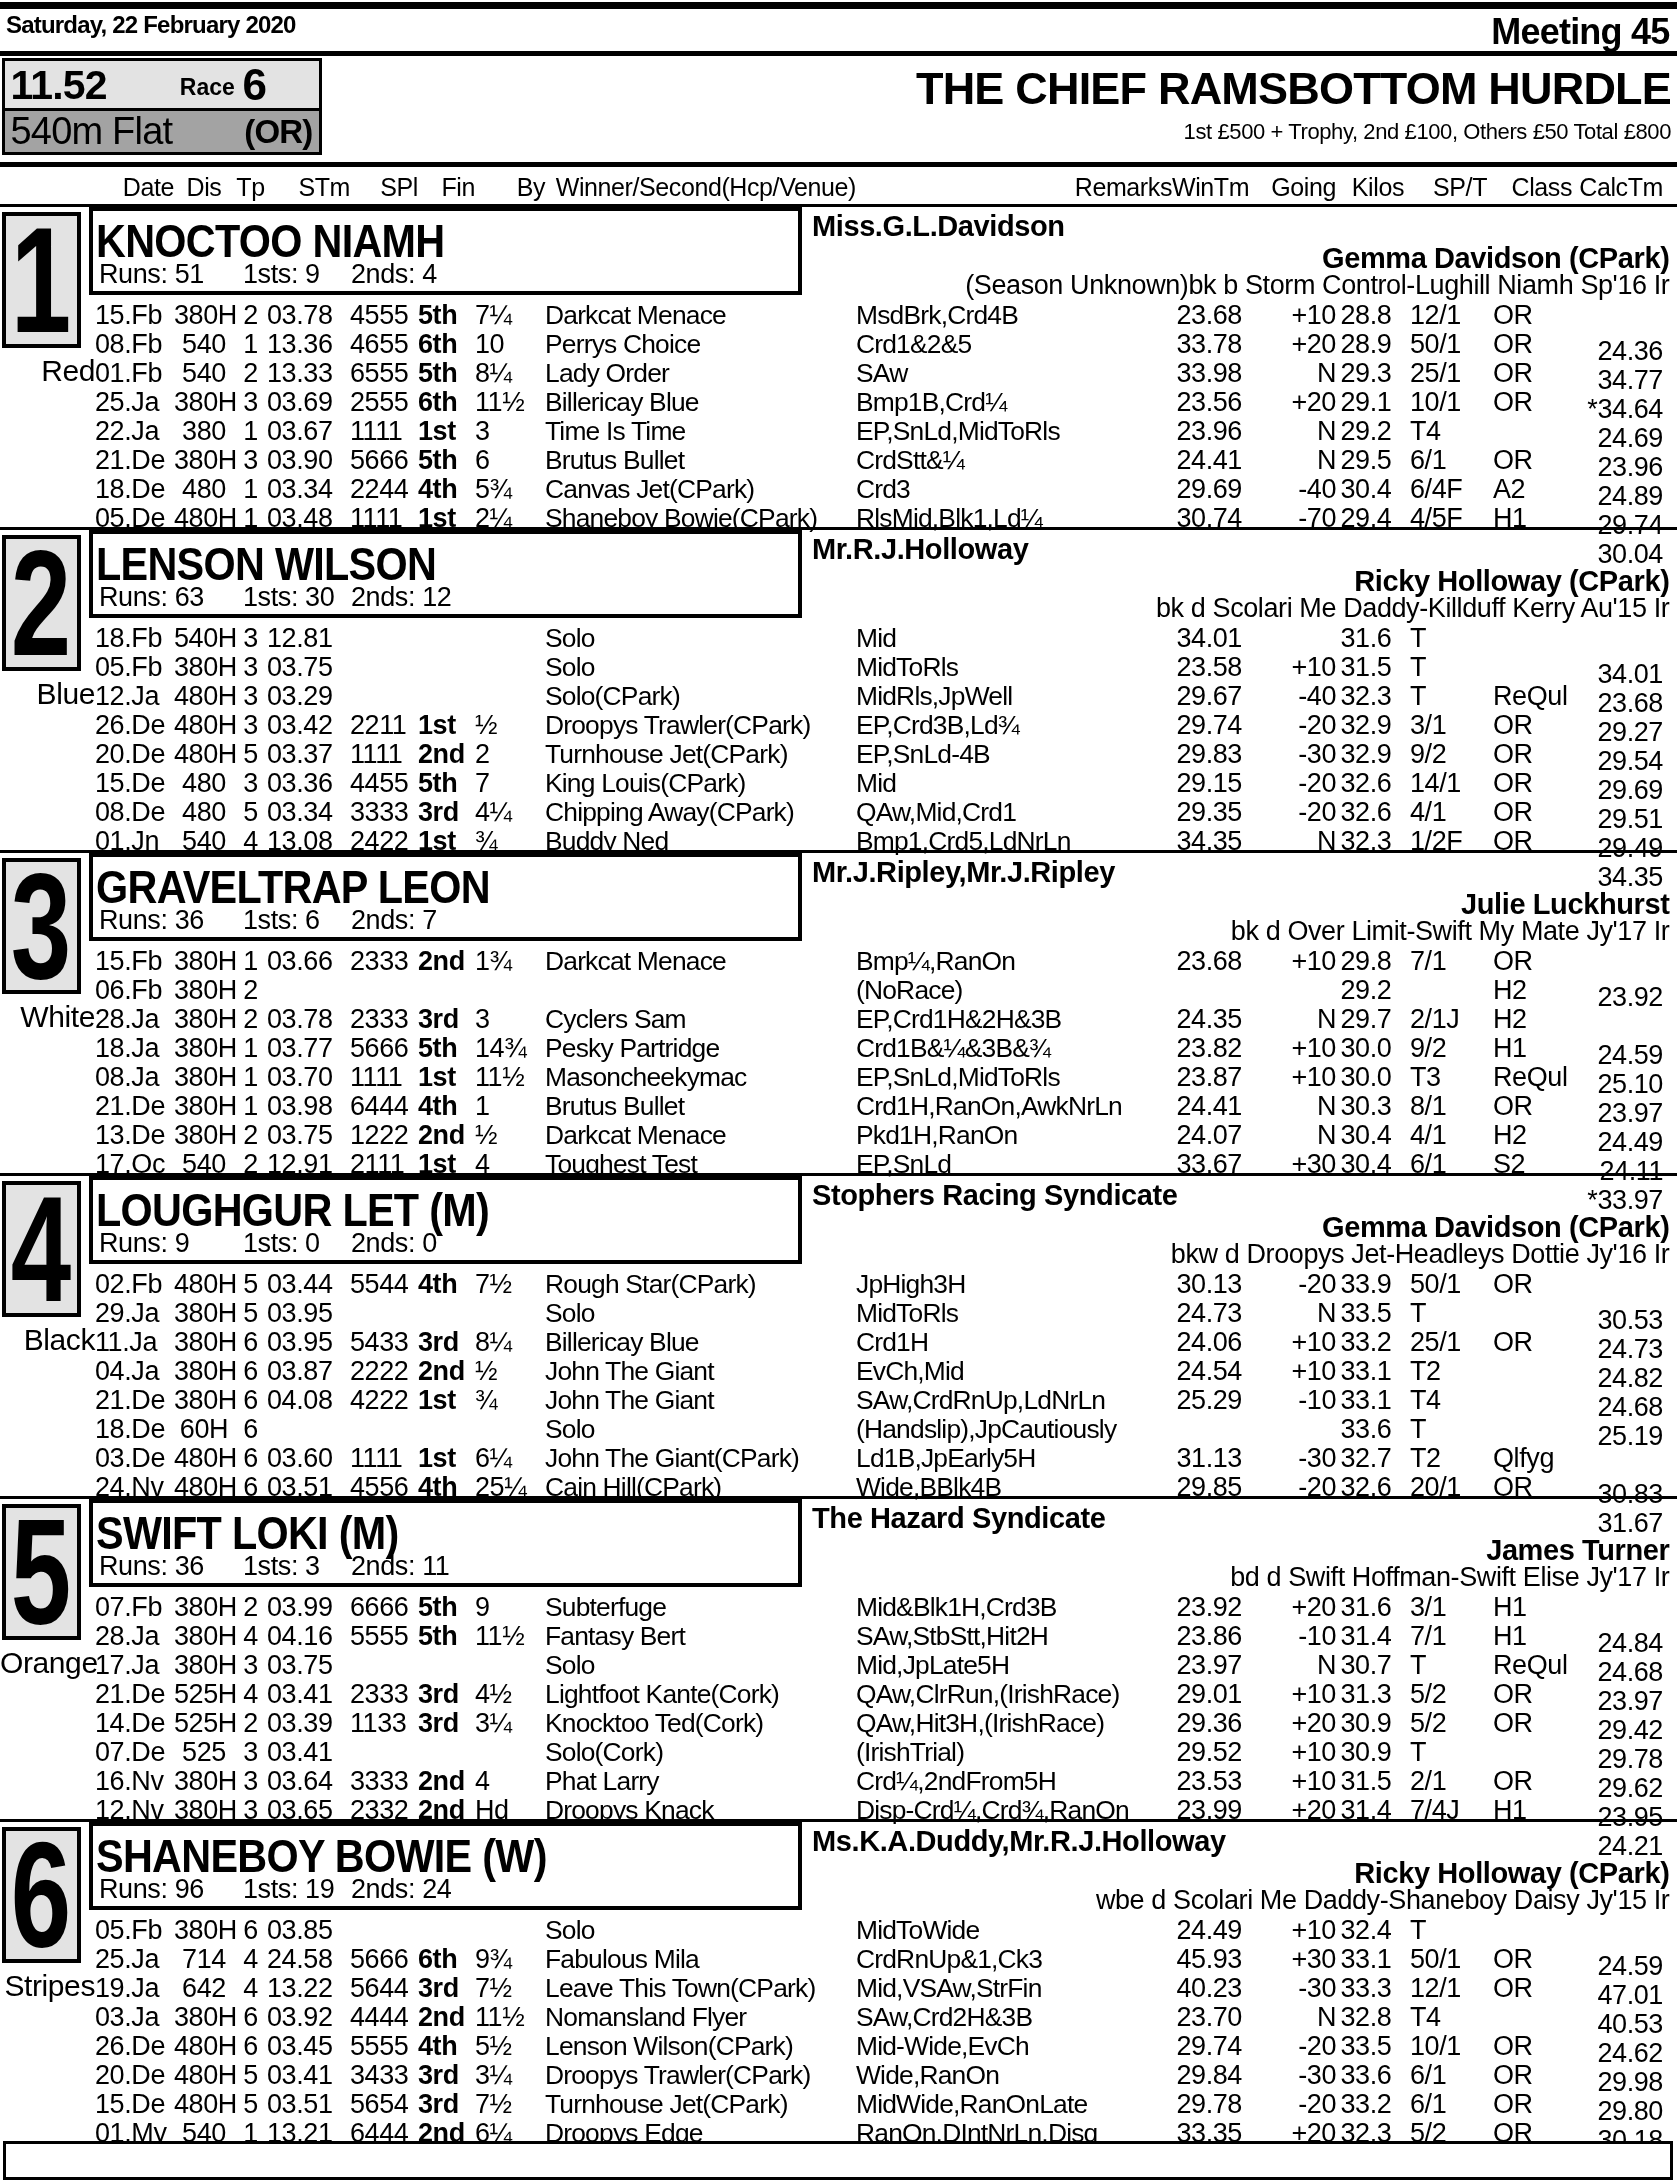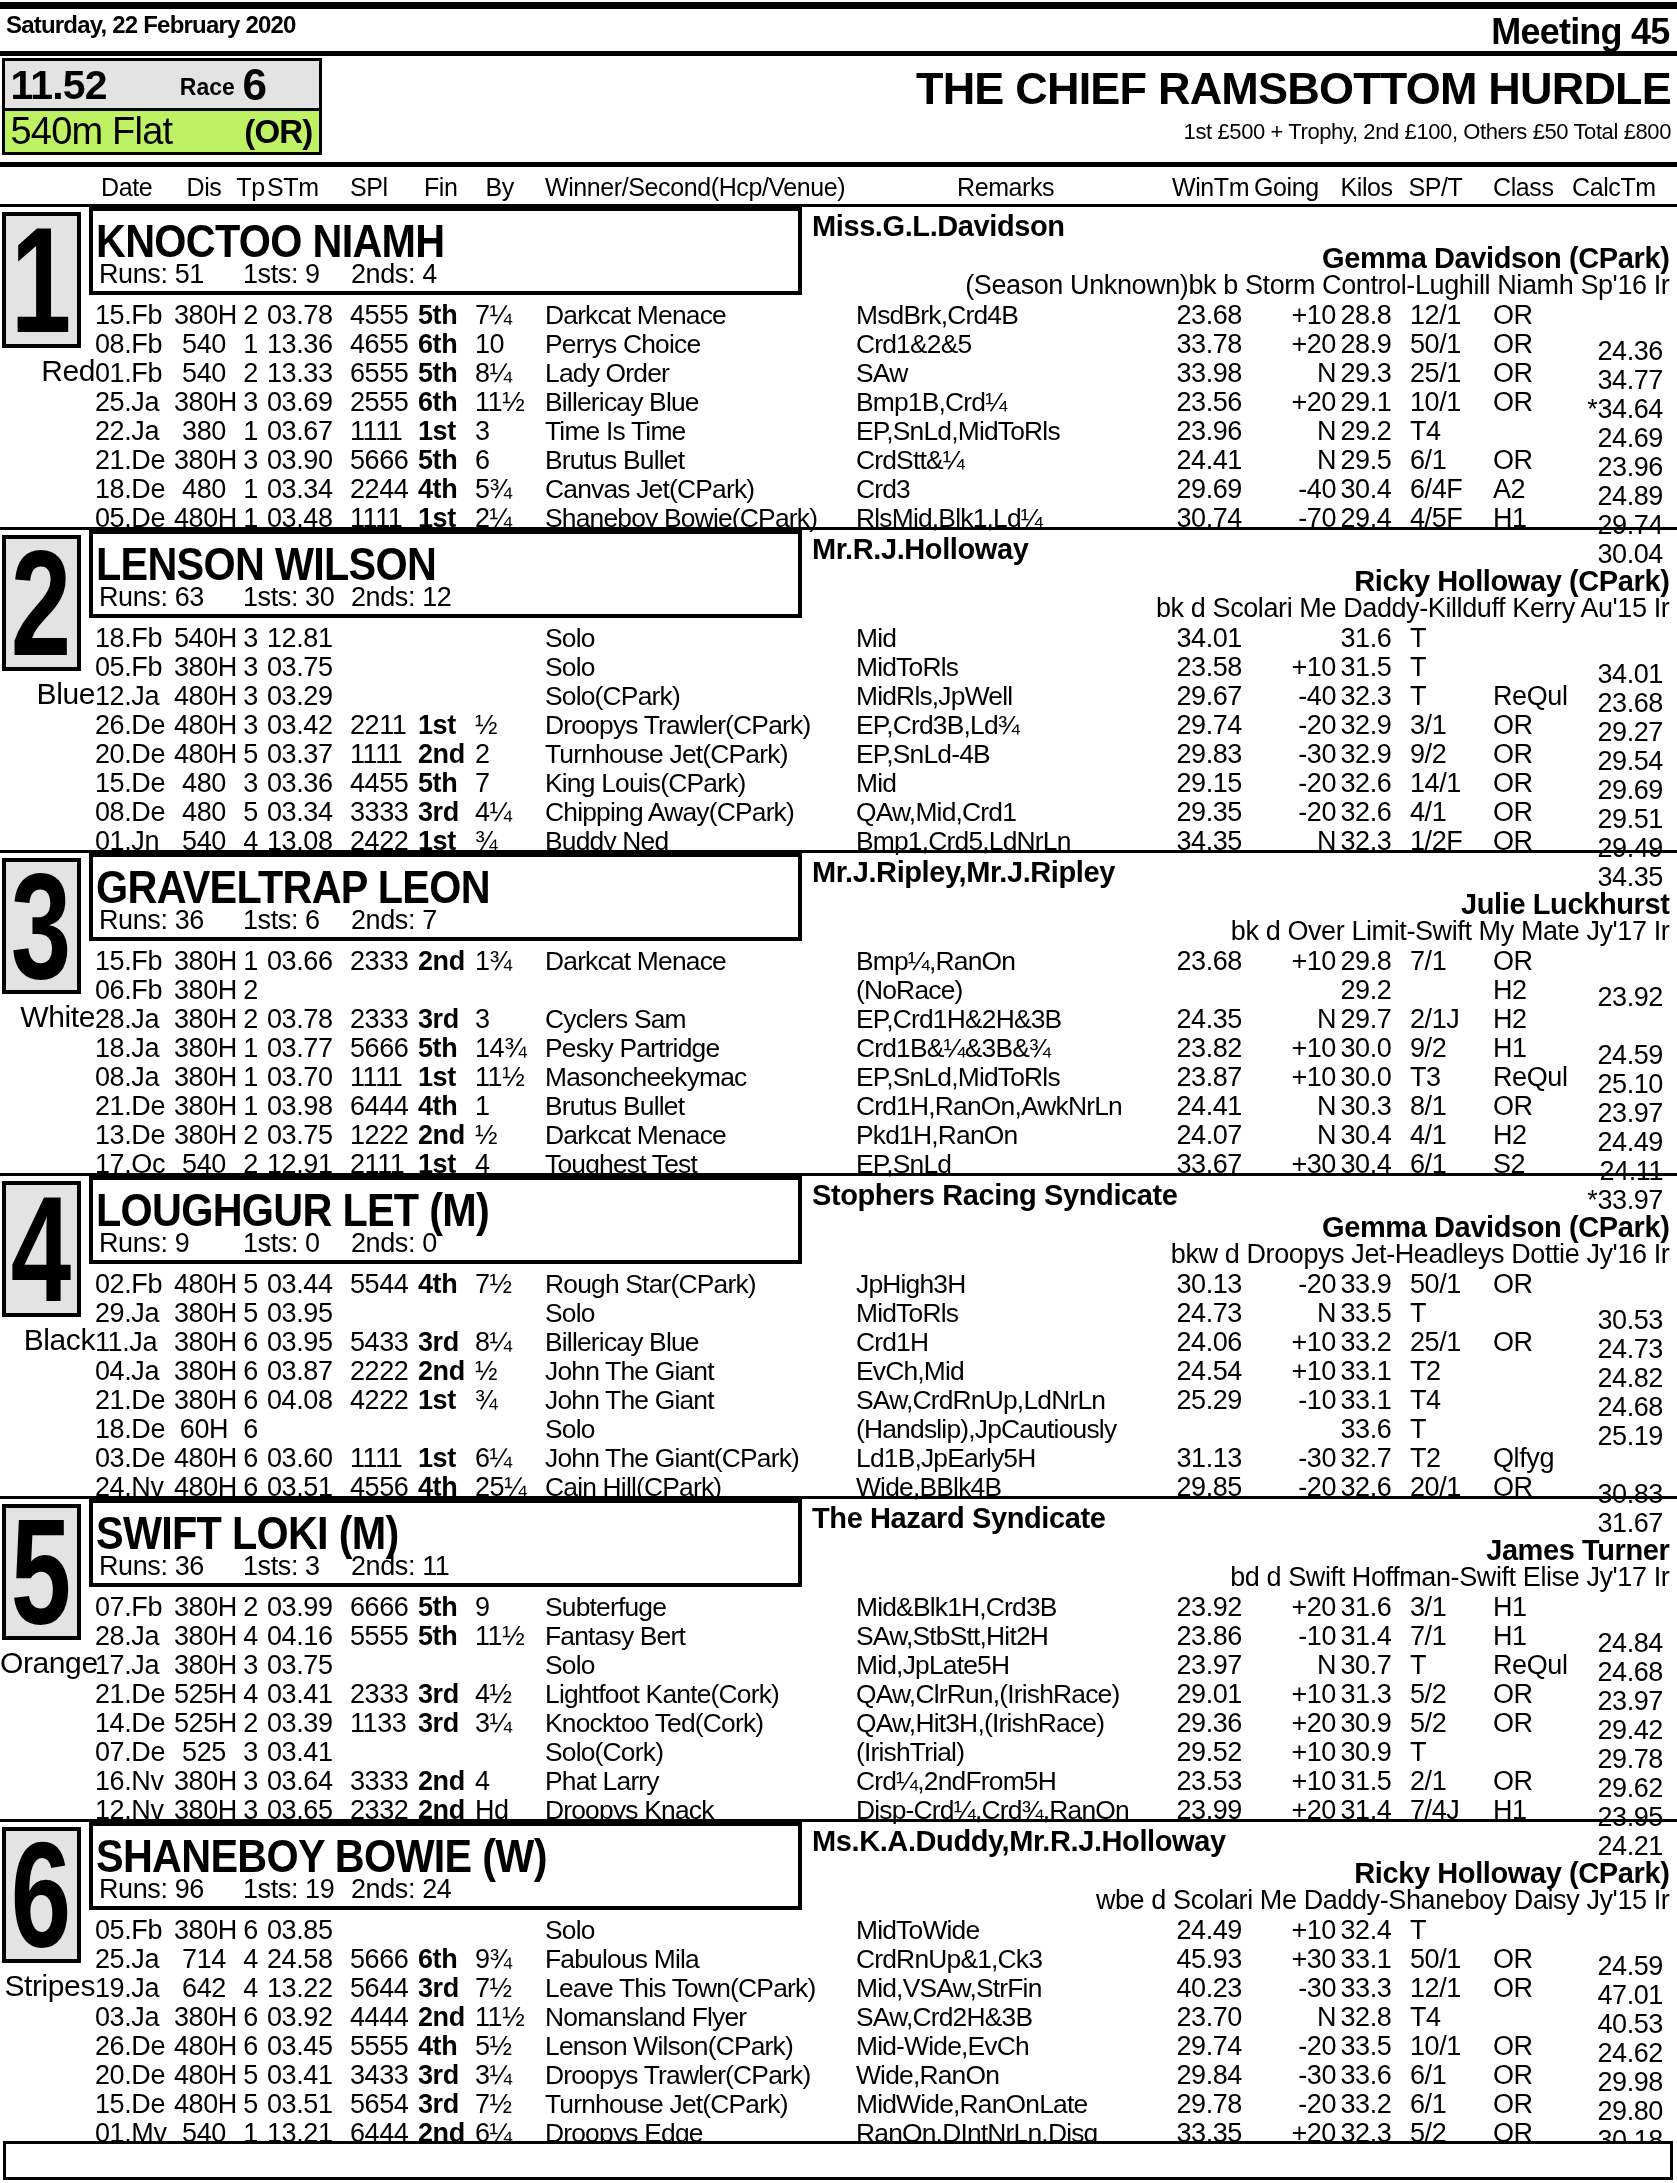--- a/index.html
+++ b/index.html
@@ -9,35 +9,35 @@
     font-family:"Liberation Sans", sans-serif;
     overflow:hidden;
   }
   .abs{position:absolute;}
   
   .topbar{left:0;top:1.5px;width:1677px;height:7.6px;background:#000;}
   .dateline{left:0;top:10.6px;width:1677px;height:41px;}
   .date-text{position:absolute;left:6px;top:0;font-size:24px;font-weight:700;letter-spacing:-0.8px;}
   .meeting-text{position:absolute;right:7.6px;top:0;font-size:36px;font-weight:700;letter-spacing:-0.8px;}
   .rule1{left:0;top:51px;width:1677px;height:5.3px;background:#000;}
-  .racebox{left:1.5px;top:58px;width:320px;height:97px;border:3.8px solid #000;box-sizing:border-box;background:#bef264;}
+  .racebox{left:1.5px;top:58px;width:320px;height:97px;border:3.8px solid #000;box-sizing:border-box;background:#a3a3a3;}
   .racebox-top{height:50px;border-bottom:3px solid #000;box-sizing:border-box;display:flex;align-items:flex-end;padding:0 6px 1.5px 6px;}
   .race-time{font-size:41px;font-weight:700;line-height:44px;letter-spacing:-0.8px;}
   .race-label{font-size:23px;font-weight:700;margin-left:73px;line-height:39px;}
   .race-number{font-size:44px;font-weight:700;margin-left:7.6px;line-height:44px;}
   .racebox-bottom{height:41px;display:flex;align-items:center;justify-content:space-between;padding:0 6px;}
   .race-distance{font-size:38px;letter-spacing:-0.8px;}
   .race-grade{font-size:33px;font-weight:700;letter-spacing:-0.8px;}
   .race-title{right:6px;top:63px;font-size:45px;font-weight:700;letter-spacing:-0.8px;white-space:nowrap;}
   .prize-line{right:6px;top:119px;font-size:22px;letter-spacing:-0.4px;white-space:nowrap;}
   .rule2{left:0;top:162px;width:1677px;height:5.3px;background:#000;}
   
   .grid15{display:grid;grid-template-columns:79px 60px 33px 83px 68px 57px 70px 311px 316px 70px 94px 68px 83px 85px 91px;margin-left:95px;}
   .colheads{left:0;top:172px;width:1582px;height:30px;font-size:25px;line-height:30px;letter-spacing:-0.4px;}
-  .hc{white-space:nowrap;}
+  .hc{white-space:nowrap;text-align:right;}
   .hc0{padding-left:6px;}
   .hc1{text-align:center;}
   .hc2{text-align:center;}
   .hc5{padding-left:6px;}
   .hc6{padding-left:10.6px;}
   .hc8{padding-left:101px;}
   .hc10{padding-left:12px;}
   .hc11{padding-left:4.5px;}
   .hc12{padding-left:4.5px;}
   .hc13{padding-left:6px;}

